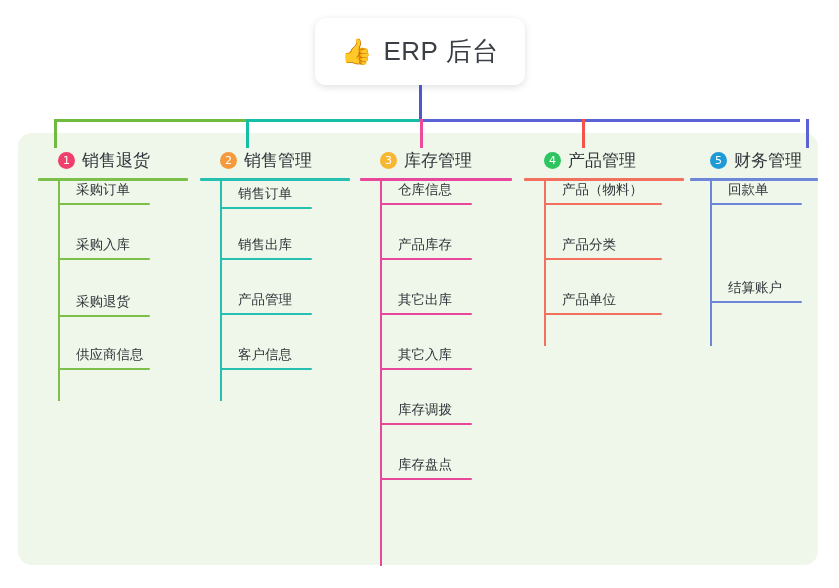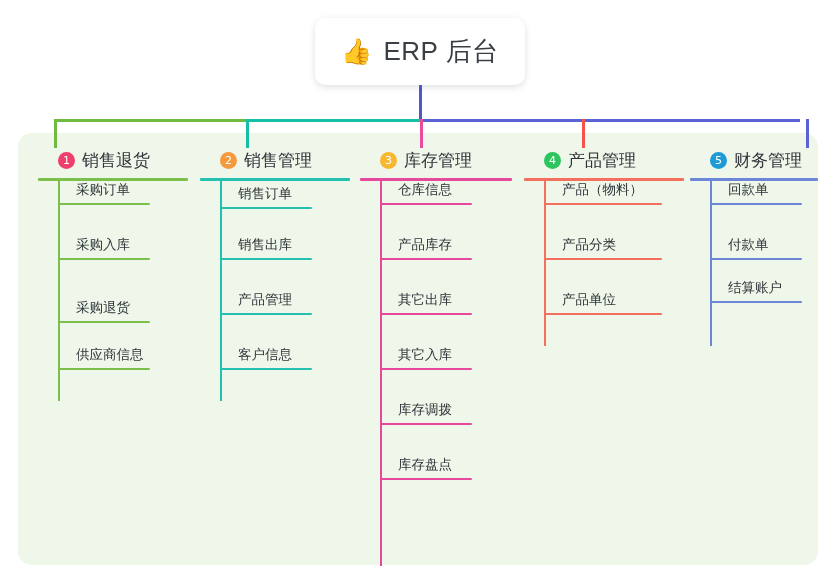--- a/index.html
+++ b/index.html
@@ -157,21 +157,21 @@
         <div class="leaf-wrap" style="height: 220px; margin-left: 20px;">
           <div class="spine" style="height: 220px; background: rgb(124, 191, 74);"></div>
           <div class="leaf" style="top: 0px;">
             <span class="leaf-text">采购订单</span>
             <div class="leaf-underline" style="width: 92px; background: rgb(124, 191, 74);"></div>
           </div>
           <div class="leaf" style="top: 55px;">
             <span class="leaf-text">采购入库</span>
             <div class="leaf-underline" style="width: 92px; background: rgb(124, 191, 74);"></div>
           </div>
-          <div class="leaf" style="top: 118px;">
+          <div class="leaf" style="top: 112px;">
             <span class="leaf-text">采购退货</span>
             <div class="leaf-underline" style="width: 92px; background: rgb(124, 191, 74);"></div>
           </div>
           <div class="leaf" style="top: 165px;">
             <span class="leaf-text">供应商信息</span>
             <div class="leaf-underline" style="width: 92px; background: rgb(124, 191, 74);"></div>
           </div>
         </div>
       </div>
       <div class="branch" style="left: 200px;">
@@ -261,24 +261,20 @@
           <div class="badge" style="background: rgb(30, 154, 214);">5</div>
           <div class="branch-label">财务管理</div>
         </div>
         <div class="branch-underline" style="width: 128px; background: rgb(109, 134, 216);"></div>
         <div class="leaf-wrap" style="height: 165px; margin-left: 20px;">
           <div class="spine" style="height: 165px; background: rgb(109, 134, 216);"></div>
           <div class="leaf" style="top: 0px;">
             <span class="leaf-text">回款单</span>
             <div class="leaf-underline" style="width: 92px; background: rgb(109, 134, 216);"></div>
           </div>
-          <div class="leaf" style="top: 55px;">
-            <span class="leaf-text">付款单</span>
-            <div class="leaf-underline" style="width: 92px; background: rgb(109, 134, 216);"></div>
-          </div>
           <div class="leaf" style="top: 98px;">
             <span class="leaf-text">结算账户</span>
             <div class="leaf-underline" style="width: 92px; background: rgb(109, 134, 216);"></div>
           </div>
         </div>
       </div>
     </div>
 
 </div>
 

